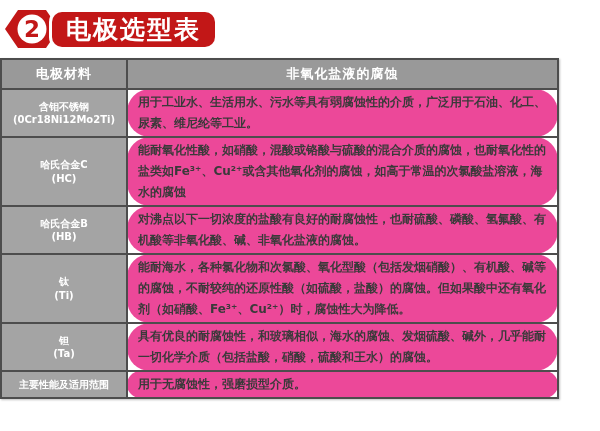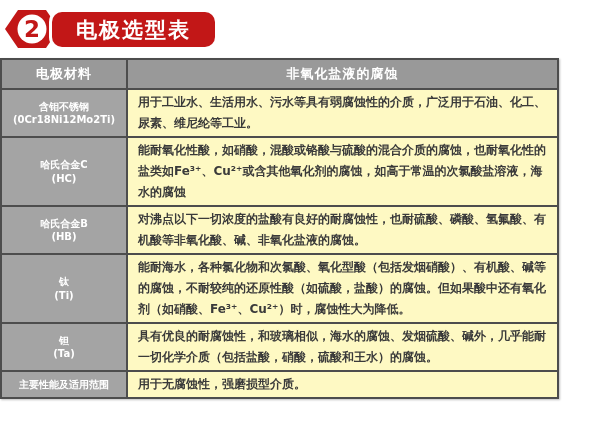--- a/index.html
+++ b/index.html
@@ -27,21 +27,21 @@
   .ribbon {
     position: absolute; left: 52px; top: 12px;
     width: 163px; height: 35px;
     background: var(--accent-red);
     border-radius: 10px;
     box-shadow: 0 0 0 3px #ffffff;
     z-index: 2;
     display: flex; align-items: center; justify-content: center;
   }
   .ribbon span {
-    color: #ffffff; font-size: 21px; font-weight: bold; letter-spacing: 2px;
+    color: #ffffff; font-size: 25px; font-weight: bold; letter-spacing: 2px;
   }
 
   
   .etable {
     border-collapse: collapse;
     width: 557px;
     table-layout: fixed;
     box-shadow: 1px 1px 2px rgba(0,0,0,0.25);
   }
   .etable th, .etable td { border: 2px solid var(--border-dark); }
@@ -60,28 +60,29 @@
     background: var(--material-gray);
     color: #ffffff;
     font-weight: bold;
     font-size: 10px;
     text-align: center;
     vertical-align: middle;
     line-height: 1.35;
     padding: 3px 2px;
   }
   td.desc-cell {
-    background: #fef9c3;
+    background: #ec4899;
     color: var(--text-dark);
     font-size: 12px;
     font-weight: 600;
     line-height: 21px;
     padding: 2px 8px 2px 10px;
     vertical-align: middle;
     text-align: left;
+    border-radius: 23px;
   }
 </style>
 </head>
 <body>
 
 <div class="page">
 
   <div class="header">
     <svg class="badge" viewBox="0 0 56 44" xmlns="http://www.w3.org/2000/svg">
       <polygon points="1,22 14,3 42,3 55,22 42,41 14,41" fill="#c21717"></polygon>

